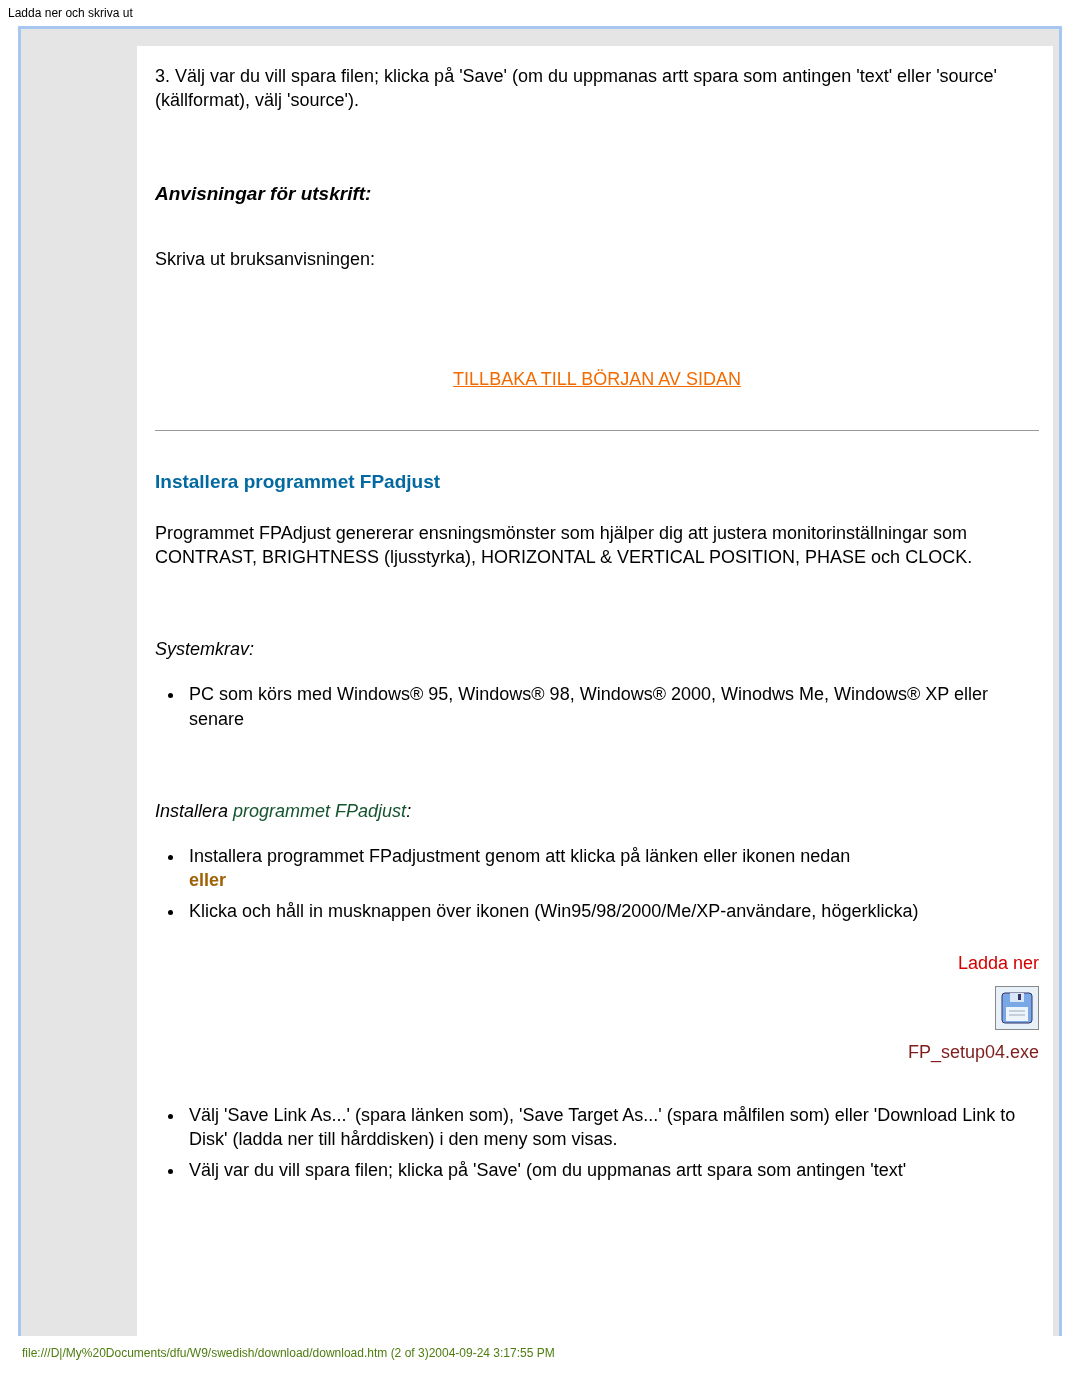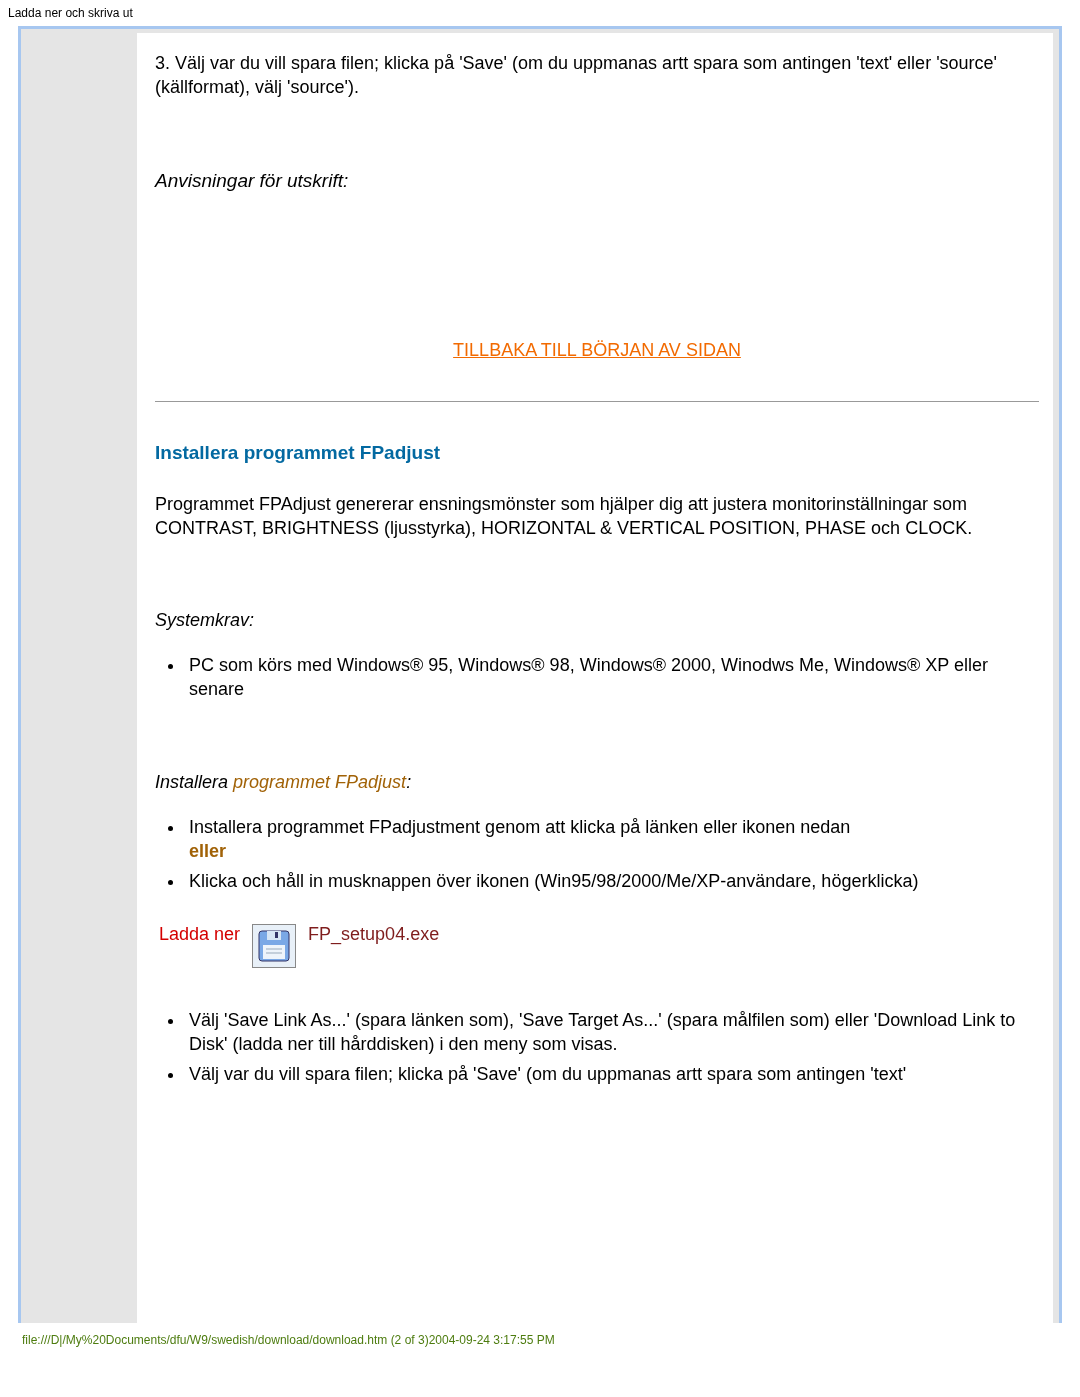--- a/index.html
+++ b/index.html
@@ -14,57 +14,57 @@
   .page-header {
     font-size: 12px;
     padding: 6px 8px 2px 8px;
     color: #000;
   }
   .outer-frame {
     border: 3px solid #a7c7f0;
     border-bottom: none;
     margin: 4px 18px 0 18px;
     background: #e5e5e5;
-    padding-top: 4px;
+    padding-top: 17px;
   }
   .inner-page {
     background: #fff;
     margin-left: 116px;
     margin-right: 6px;
     padding: 18px 14px 30px 18px;
     min-height: 1290px;
     position: relative;
   }
   .body-text {
     line-height: 1.35;
     margin: 0 0 10px 0;
   }
   .section-heading-black {
-    font-weight: normal;
+    font-weight: bold;
     font-style: italic;
     font-size: 19px;
-    margin: 70px 0 32px 0;
+    margin: 70px 0 14px 0;
   }
   .section-heading-blue {
     color: #0369a1;
     font-weight: bold;
     font-size: 19px;
     margin: 0 0 28px 0;
   }
   .sub-heading-italic {
     font-style: italic;
     font-size: 18px;
     margin: 70px 0 22px 0;
   }
   .sub-heading-mixed {
     font-style: italic;
     font-size: 18px;
     margin: 70px 0 22px 0;
   }
-  .sub-heading-mixed .linkish { color: #a16207; }
+  .sub-heading-mixed .linkish { color: #14532d; }
   .top-link {
     color: #f26a00;
     text-align: center;
     margin: 60px 0 40px 0;
     font-size: 18px;
     text-decoration: underline;
   }
   hr.sep {
     border: none;
     border-top: 1px solid #999;
@@ -76,23 +76,24 @@
     list-style: disc;
   }
   ul.bullets li {
     margin: 0 0 6px 0;
     padding-left: 4px;
     line-height: 1.35;
   }
   .eller { color: #a16207; font-weight: bold; }
   .download-row {
     display: flex;
-    align-items: flex-start;
+    align-items: flex-end;
     gap: 12px;
     margin: 30px 0 40px 4px;
+    flex-direction: column;
   }
   .download-label { color: #d40000; font-size: 18px; }
   .disk-icon {
     width: 44px; height: 44px;
     border: 1px solid #888;
     background: #e8f0f8;
     display: flex; align-items: center; justify-content: center;
   }
   .disk-icon svg { width: 34px; height: 34px; }
   .download-file { color: #7f1d1d; font-size: 18px; }
@@ -111,20 +112,21 @@
 </div>
 
 <div class="outer-frame">
   <div class="inner-page">
 
     <p class="body-text">3. Välj var du vill spara filen; klicka på 'Save' (om du uppmanas artt spara som antingen 'text' eller 'source' (källformat), välj 'source').</p>
 
     <h3 class="section-heading-black">Anvisningar för utskrift:</h3>
 
     <div class="gap-small"></div>
+    <p class="body-text">Skriva ut bruksanvisningen:</p>
 
     <div class="gap-small"></div>
 
     <div class="top-link">
       <span>TILLBAKA TILL BÖRJAN AV SIDAN</span>
     </div>
 
     <hr class="sep">
 
     <h3 class="section-heading-blue">Installera programmet FPadjust</h3>

